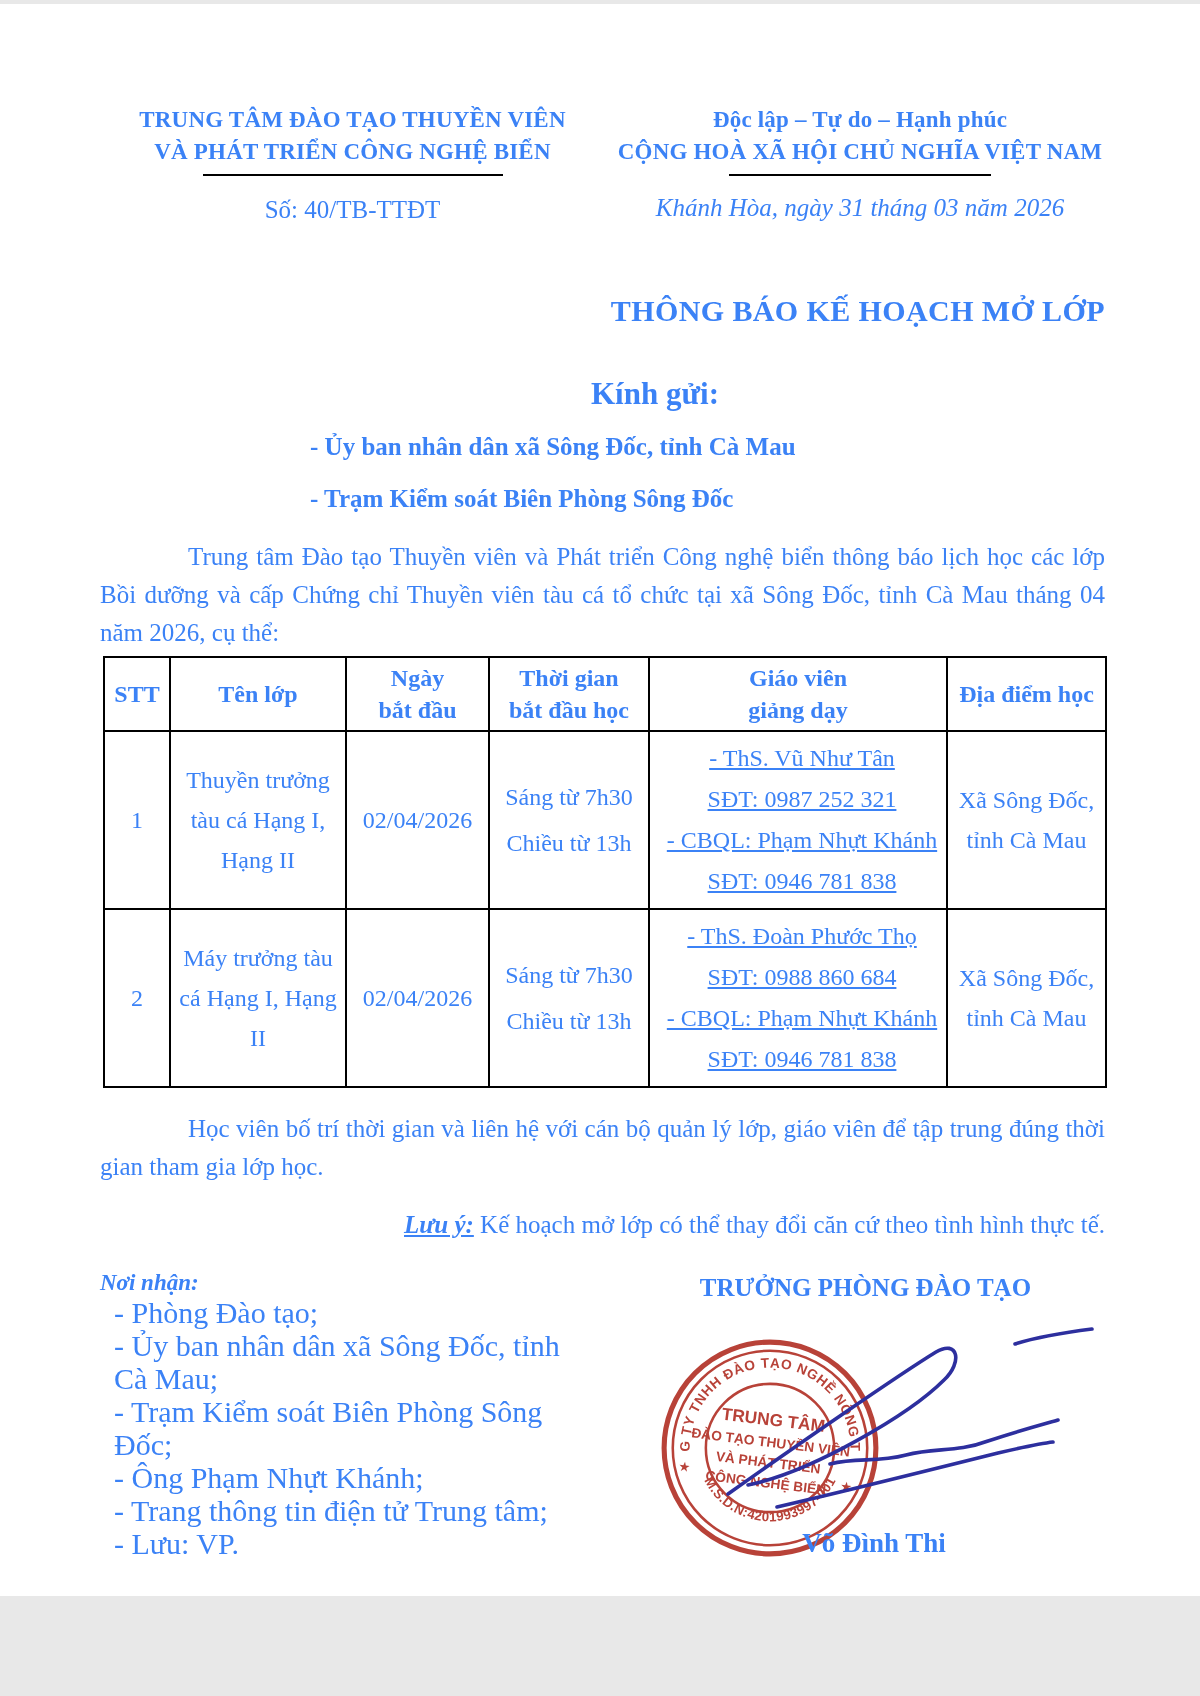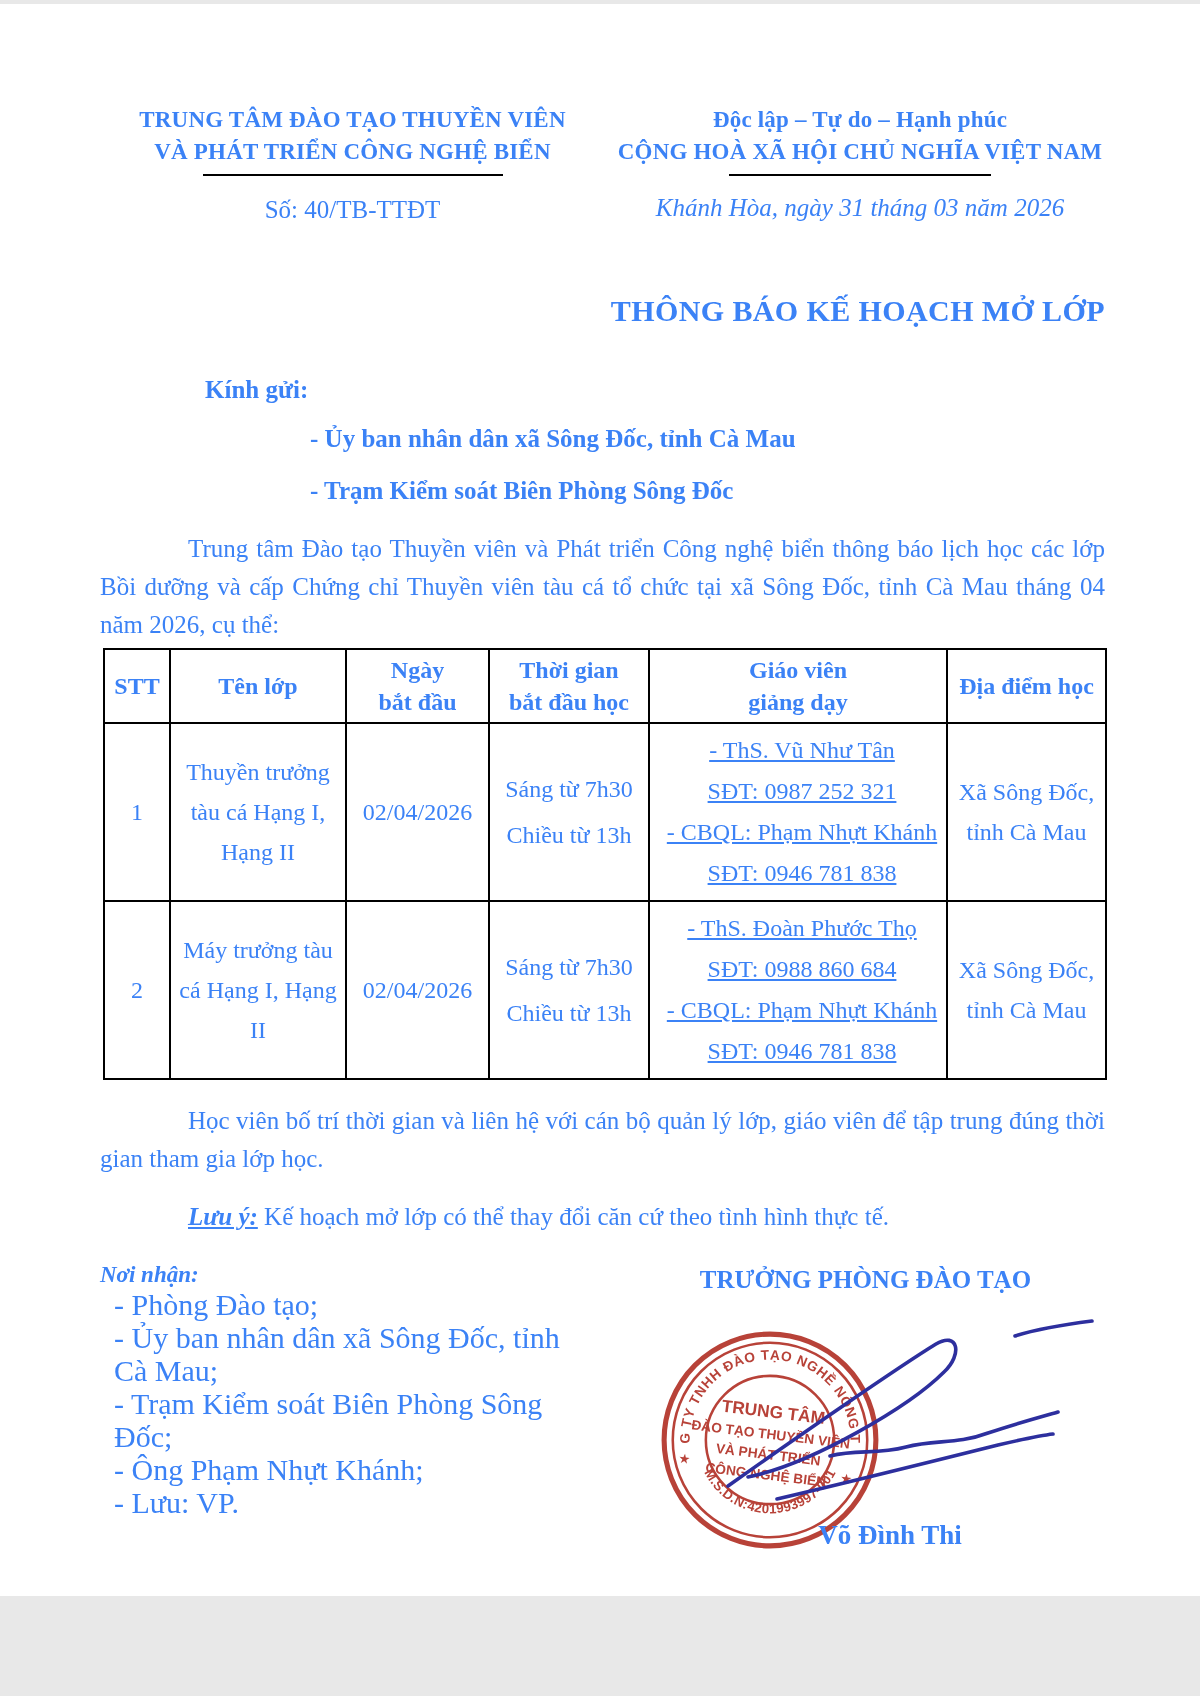--- a/index.html
+++ b/index.html
@@ -17,26 +17,26 @@
   .hdr-right { width:490px; margin-left:10px; text-align:center; }
   .hdr-bold { font-weight:bold; font-size:23px; line-height:32px; letter-spacing:0.2px; }
   .rule { border-bottom:2px solid #000; margin:6px auto 0 auto; }
   .rule-org { width:300px; }
   .rule-nat { width:262px; }
   .doc-number { font-size:25px; margin-top:20px; }
   .date-line { font-size:25px; font-style:italic; margin-top:18px; }
 
   
   .doc-title { text-align:right; font-weight:bold; font-size:30px; letter-spacing:0.4px; margin-top:70px; }
-  .salutation { margin-top:48px; margin-left:105px; font-weight:bold; font-size:25px; }
+  .salutation { margin-top:48px; margin-left:105px; font-weight:bold; font-size:31px;text-align:center; }
   .recipient { margin-left:210px; font-weight:bold; font-size:25px; margin-top:18px; line-height:34px; }
 
   
   .para { font-size:25px; line-height:38px; text-align:justify; text-indent:88px; margin-top:22px; }
-  .note-para { font-size:25px; line-height:38px; margin-top:20px; text-indent:88px; }
+  .note-para { font-size:25px; line-height:38px; margin-top:20px; text-indent:88px;text-align:right; }
   .note-label { font-weight:bold; font-style:italic; text-decoration:underline; }
 
   
   table.sched { border-collapse:collapse; margin-top:4px; margin-left:3px; width:1002px; table-layout:fixed; }
   .sched th, .sched td { border:2px solid #000; vertical-align:middle; text-align:center; font-size:24px; }
   .sched th { font-weight:bold; line-height:32px; height:73px; padding:4px 2px; }
   .sched td { padding:6px 6px; }
   .sched tr.r1 td { height:164px; }
   .sched tr.r2 td { height:166px; }
   .col-stt{width:66px;} .col-ten{width:176px;} .col-ngay{width:143px;}
@@ -50,21 +50,21 @@
   
   .footer { display:flex; margin-top:26px; }
   .fleft { width:500px; }
   .noi-nhan { font-weight:bold; font-style:italic; font-size:23px; }
   .nn-item { font-size:30px; line-height:33px; margin-left:14px; }
   .nn-item:first-of-type { margin-top:6px; }
   .fright { width:505px; position:relative; height:330px; }
   .sig-title { font-weight:bold; font-size:25px; text-align:center; line-height:36px; padding-left:26px; }
   .stamp-wrap { position:absolute; left:58px; top:66px; width:224px; height:224px; opacity:0.92; }
   .sig-ink { position:absolute; left:0; top:52px; width:505px; height:230px; }
-  .signer-name { position:absolute; left:150px; top:258px; width:280px; text-align:center; font-weight:bold; font-size:27px; }
+  .signer-name { position:absolute; left:134px; top:258px; width:280px; text-align:center; font-weight:bold; font-size:27px; }
 </style>
 </head>
 <body>
 
 <div class="page">
   <div class="content">
 
     <div class="hdr">
       <div class="hdr-left">
         <div class="hdr-bold">TRUNG TÂM ĐÀO TẠO THUYỀN VIÊN</div>
@@ -162,20 +162,21 @@
 
     <div class="note-para"><span class="note-label">Lưu ý:</span><span> Kế hoạch mở lớp có thể thay đổi căn cứ theo tình hình thực tế.</span></div>
 
     <div class="footer">
       <div class="fleft">
         <div class="noi-nhan">Nơi nhận:</div>
         <div class="nn-item">- Phòng Đào tạo;</div>
         <div class="nn-item">- Ủy ban nhân dân xã Sông Đốc, tỉnh Cà Mau;</div>
         <div class="nn-item">- Trạm Kiểm soát Biên Phòng Sông Đốc;</div>
         <div class="nn-item">- Ông Phạm Nhựt Khánh;</div>
+        <div class="nn-item">- Trang thông tin điện tử Trung tâm;</div>
         <div class="nn-item">- Lưu: VP.</div>
       </div>
 
       <div class="fright">
         <div class="sig-title">TRƯỞNG PHÒNG ĐÀO TẠO</div>
 
         <svg class="stamp-wrap" viewBox="0 0 220 220">
           <g fill="none" stroke="#b23228">
             <circle cx="110" cy="110" r="104" stroke-width="5"></circle>
             <circle cx="110" cy="110" r="95.5" stroke-width="2.5"></circle>

